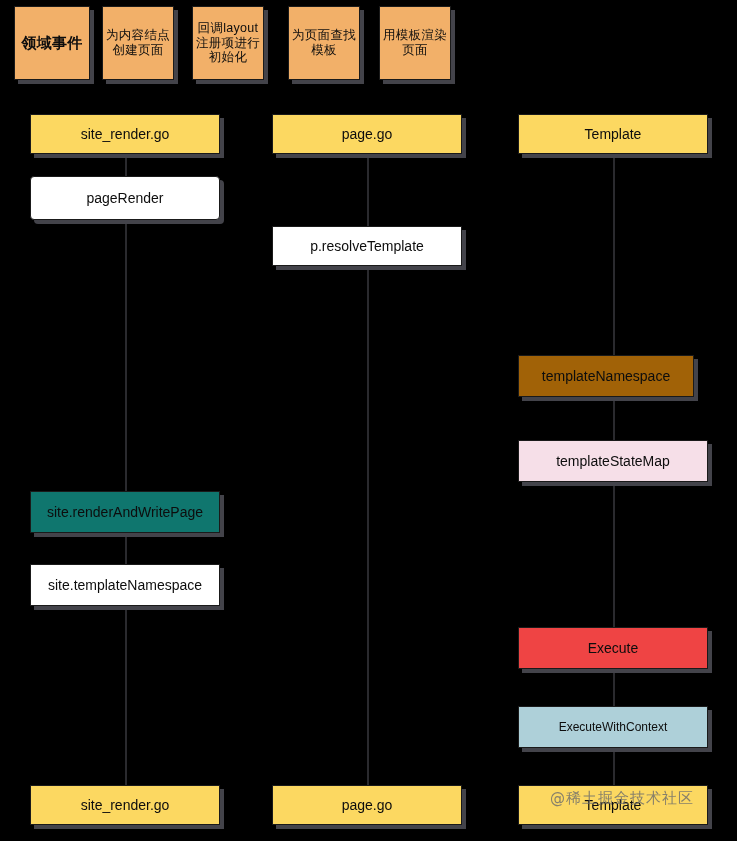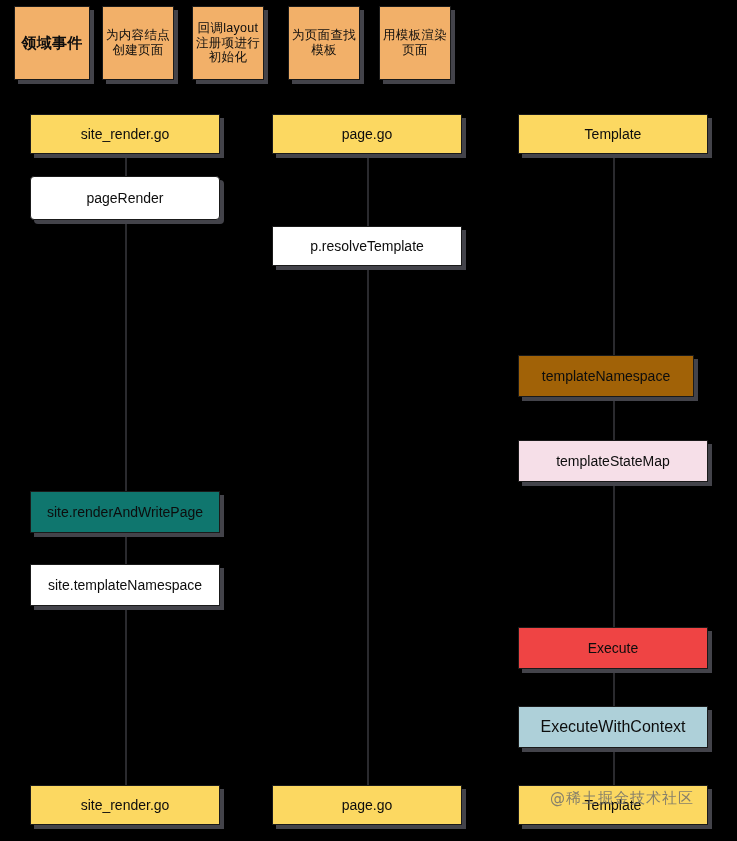--- a/index.html
+++ b/index.html
@@ -69,21 +69,21 @@
   
   .node.white   { background: #ffffff; font-size: 14px; }
   .node.white.rounded { border-radius: 4px; }
   
   .node.green   { background: #93ca85; font-size: 14px; }
   
   .node.pink    { background: #ddafc8; font-size: 14px; }
   
   .node.pinklt  { background: #f6dfe8; font-size: 14px; }
   
-  .node.blue    { background: #aed0d9; font-size: 16px; }
+  .node.blue    { background: #aed0d9; font-size: 12px; }
 
   
   #watermark {
     position: absolute;
     z-index: 6;
     color: rgba(108, 108, 108, 0.82);
     font-size: 15px;
     letter-spacing: 1px;
     white-space: nowrap;
     pointer-events: none;

